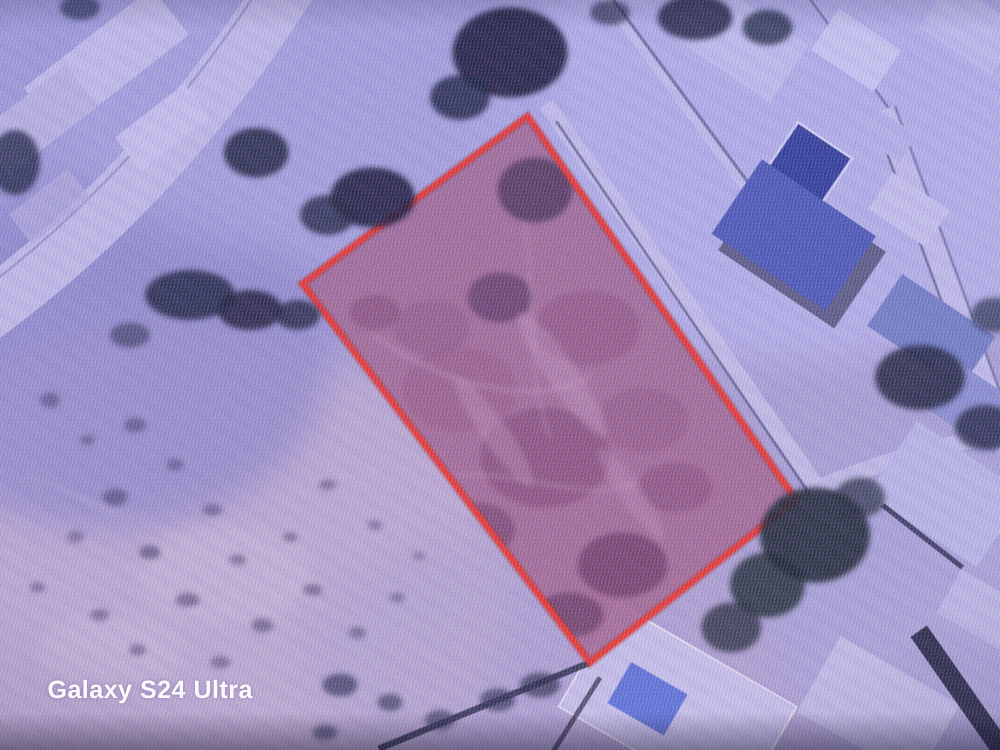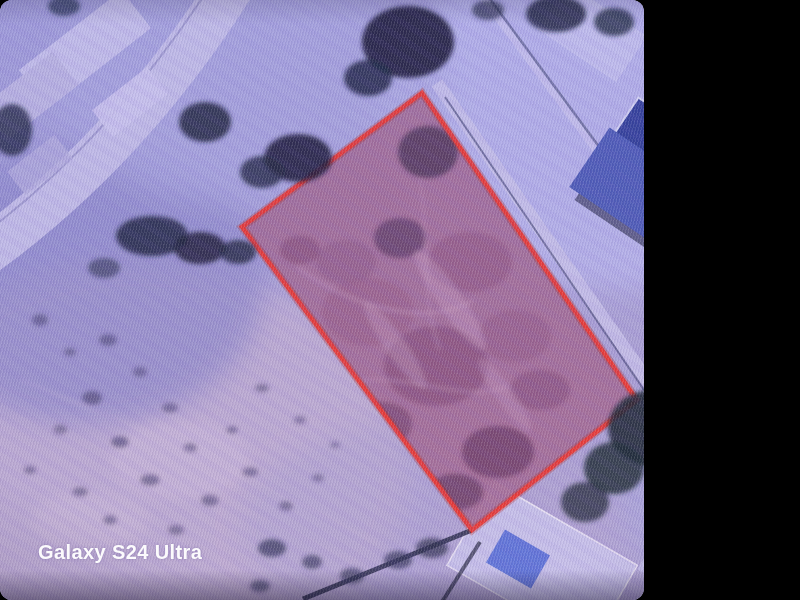--- a/index.html
+++ b/index.html
@@ -1,17 +1,17 @@
 <!DOCTYPE html>
 <html><head>
 <meta charset="utf-8">
 <style>
   html,body{margin:0;padding:0;background:#000;}
-  .stage{position:relative;width:644px;height:600px;overflow:hidden;
-         font-family:"Liberation Sans",sans-serif;background:#a7a3d6;border-radius:12px;}
+  .stage{position:relative;width:800px;height:600px;overflow:hidden;
+         font-family:"Liberation Sans",sans-serif;background:#a7a3d6;}
   .scene{position:absolute;left:0;top:0;filter:blur(.45px) saturate(1.06) contrast(.98);}
   .overlay{position:absolute;left:0;top:0;width:800px;height:600px;pointer-events:none;}
   .moire1{background:
     repeating-linear-gradient(105deg, rgba(255,255,255,.10) 0 1px, rgba(25,12,70,.06) 1px 2px, rgba(255,255,255,0) 2px 2.8px),
     repeating-linear-gradient(32deg, rgba(120,90,210,.05) 0 6px, rgba(255,255,255,0) 6px 14px);}
   .moire2{background-image:radial-gradient(rgba(255,255,255,.13) .5px, rgba(255,255,255,0) .9px);
           background-size:3px 3px;opacity:.55;}
   .tint{background:linear-gradient(160deg, rgba(120,110,220,.10), rgba(205,125,185,.07));}
   .vignette{background:
     radial-gradient(120% 100% at 50% 42%, rgba(0,0,0,0) 55%, rgba(18,10,48,.24) 100%),

